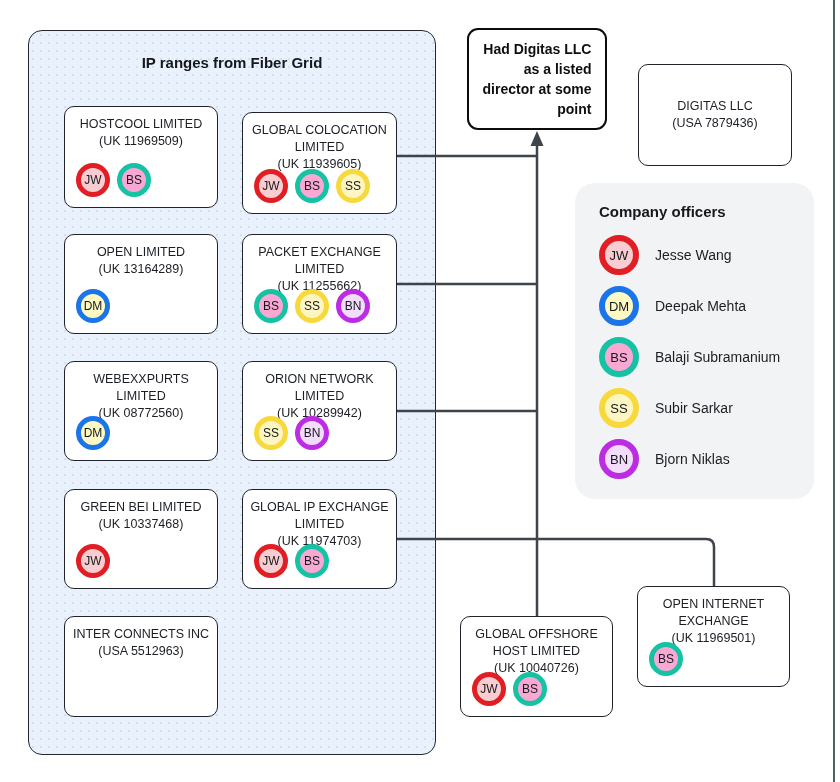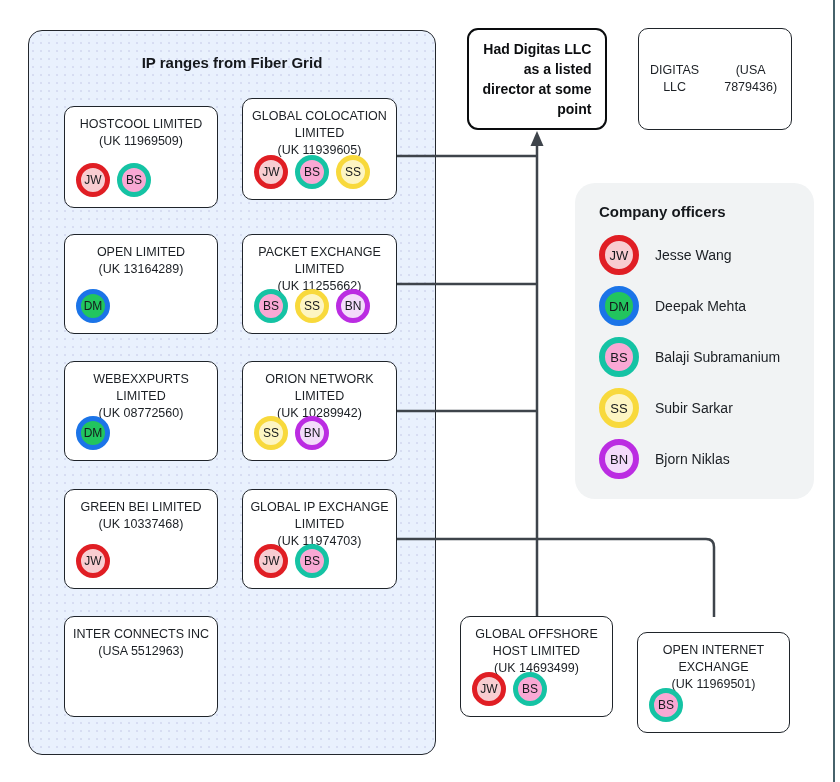--- a/index.html
+++ b/index.html
@@ -32,37 +32,37 @@
   .ctext{padding:9px 5px 0 5px;text-align:center;font-size:12.5px;line-height:17px;color:#1b1f24;}
   .cname{white-space:pre-line;}
   .creg{white-space:pre-line;}
   .chips{position:absolute;left:11px;bottom:10px;display:flex;gap:7px;}
   .chip{
     width:34px;height:34px;border-radius:50%;border:5px solid #000;
     display:flex;align-items:center;justify-content:center;
     font-size:12px;font-weight:500;color:#15181b;
   }
   .chip.jw{border-color:#e01e24;background:#f8cdd1;}
-  .chip.dm{border-color:#1b74e8;background:#22c55e;}
+  .chip.dm{border-color:#1b74e8;background:#fef9c3;}
   .chip.bs{border-color:#15c3a4;background:#f9a8d4;}
   .chip.ss{border-color:#f8d93c;background:#fdf5c2;}
   .chip.bn{border-color:#bb2ce2;background:#f3dbfa;}
   
   .note{
     position:absolute;left:467px;top:28px;width:140px;height:102px;z-index:3;
     background:#fff;border:2.5px solid #0a0c0e;border-radius:11px;
     display:flex;align-items:center;justify-content:center;text-align:right;
     font-size:14px;font-weight:700;line-height:20px;color:#0c0e10;
     white-space:pre-line;
   }
   
   .plainbox{
     position:absolute;background:#fff;border:1.5px solid #1f242a;border-radius:10px;z-index:3;
-    display:flex;flex-direction:row;align-items:center;justify-content:center;
-    text-align:center;font-size:12.5px;line-height:17px;
+    display:flex;flex-direction:column;align-items:center;justify-content:center;
+    font-size:12.5px;line-height:17px;margin-top:36px;
   }
   
   .legend{
     position:absolute;left:575px;top:183px;width:239px;height:316px;z-index:3;
     background:#f1f3f4;border-radius:20px;padding:20px 18px 0 24px;
   }
   .legend-title{font-size:15px;font-weight:700;color:#15181c;margin-bottom:15px;}
   .legend-row{display:flex;align-items:center;gap:16px;margin-bottom:11px;height:40px;}
   .legend-chip{
     width:40px;height:40px;border-radius:50%;border:6px solid #000;flex:0 0 40px;
@@ -131,21 +131,21 @@
     </div>
   </div>
 
   <div class="cbox" style="left:64px;top:616px;width:154px;height:101px">
     <div class="ctext">
       <div class="cname">INTER CONNECTS INC</div>
       <div class="creg">(USA 5512963)</div>
     </div>
   </div>
 
-  <div class="cbox" style="left:242px;top:98px;width:155px;height:102px">
+  <div class="cbox" style="left:242px;top:112px;width:155px;height:102px">
     <div class="ctext">
       <div class="cname">GLOBAL COLOCATION
 LIMITED</div>
       <div class="creg">(UK 11939605)</div>
     </div>
     <div class="chips">
       <span class="chip jw">JW</span>
       <span class="chip bs">BS</span>
       <span class="chip ss">SS</span>
     </div>
@@ -219,29 +219,29 @@
     <div class="legend-row">
       <span class="legend-chip bn chip" style="width:40px;height:40px;border-width:6px;font-size:13px">BN</span>
       <span class="legend-name">Bjorn Niklas</span>
     </div>
   </div>
 
   <div class="cbox" style="left:460px;top:616px;width:153px;height:101px">
     <div class="ctext">
       <div class="cname">GLOBAL OFFSHORE
 HOST LIMITED</div>
-      <div class="creg">(UK 14693499)</div>
-    </div>
-    <div class="chips">
-      <span class="chip jw">JW</span>
-      <span class="chip bs">BS</span>
-    </div>
-  </div>
-
-  <div class="cbox" style="left:637px;top:632px;width:153px;height:101px">
+      <div class="creg">(UK 10040726)</div>
+    </div>
+    <div class="chips">
+      <span class="chip jw">JW</span>
+      <span class="chip bs">BS</span>
+    </div>
+  </div>
+
+  <div class="cbox" style="left:637px;top:586px;width:153px;height:101px">
     <div class="ctext">
       <div class="cname">OPEN INTERNET
 EXCHANGE</div>
       <div class="creg">(UK 11969501)</div>
     </div>
     <div class="chips">
       <span class="chip bs">BS</span>
     </div>
   </div>
 

